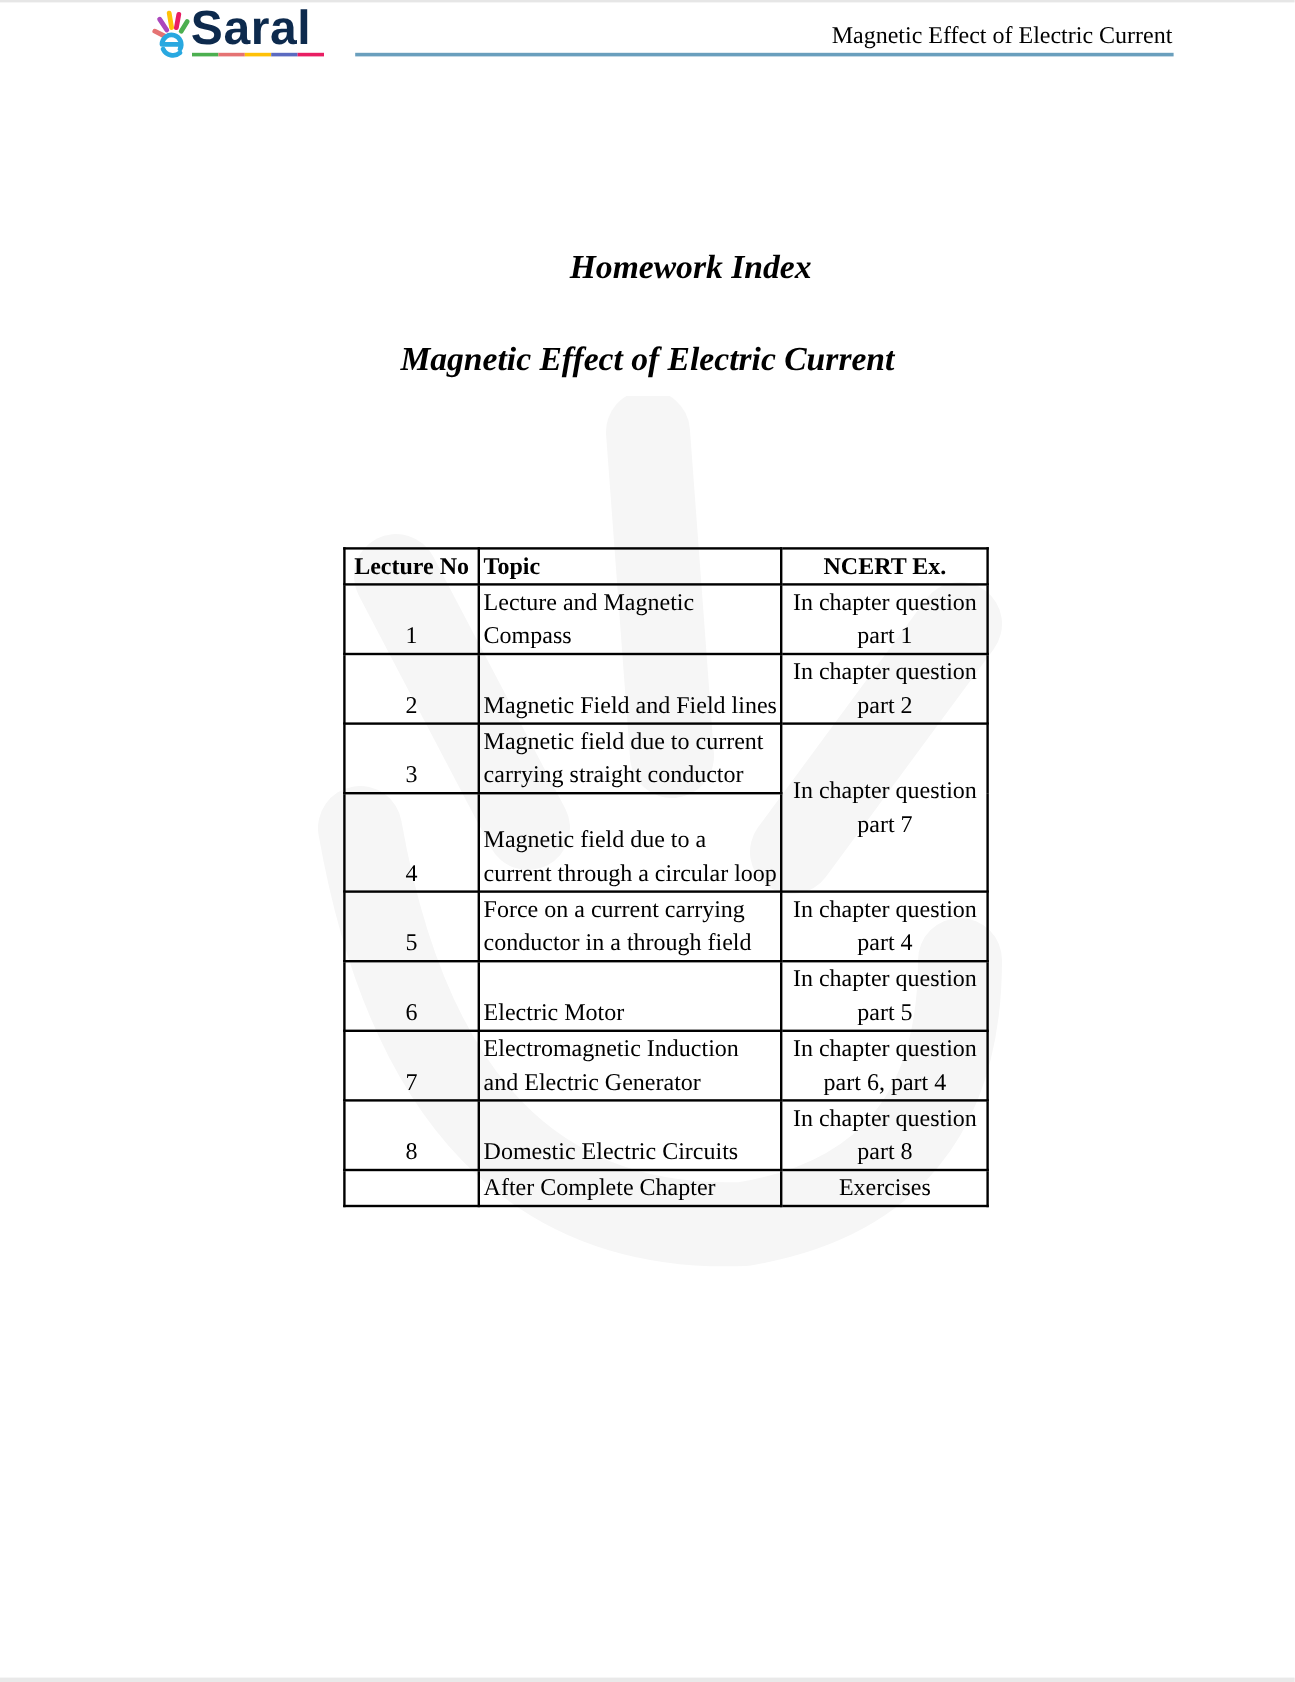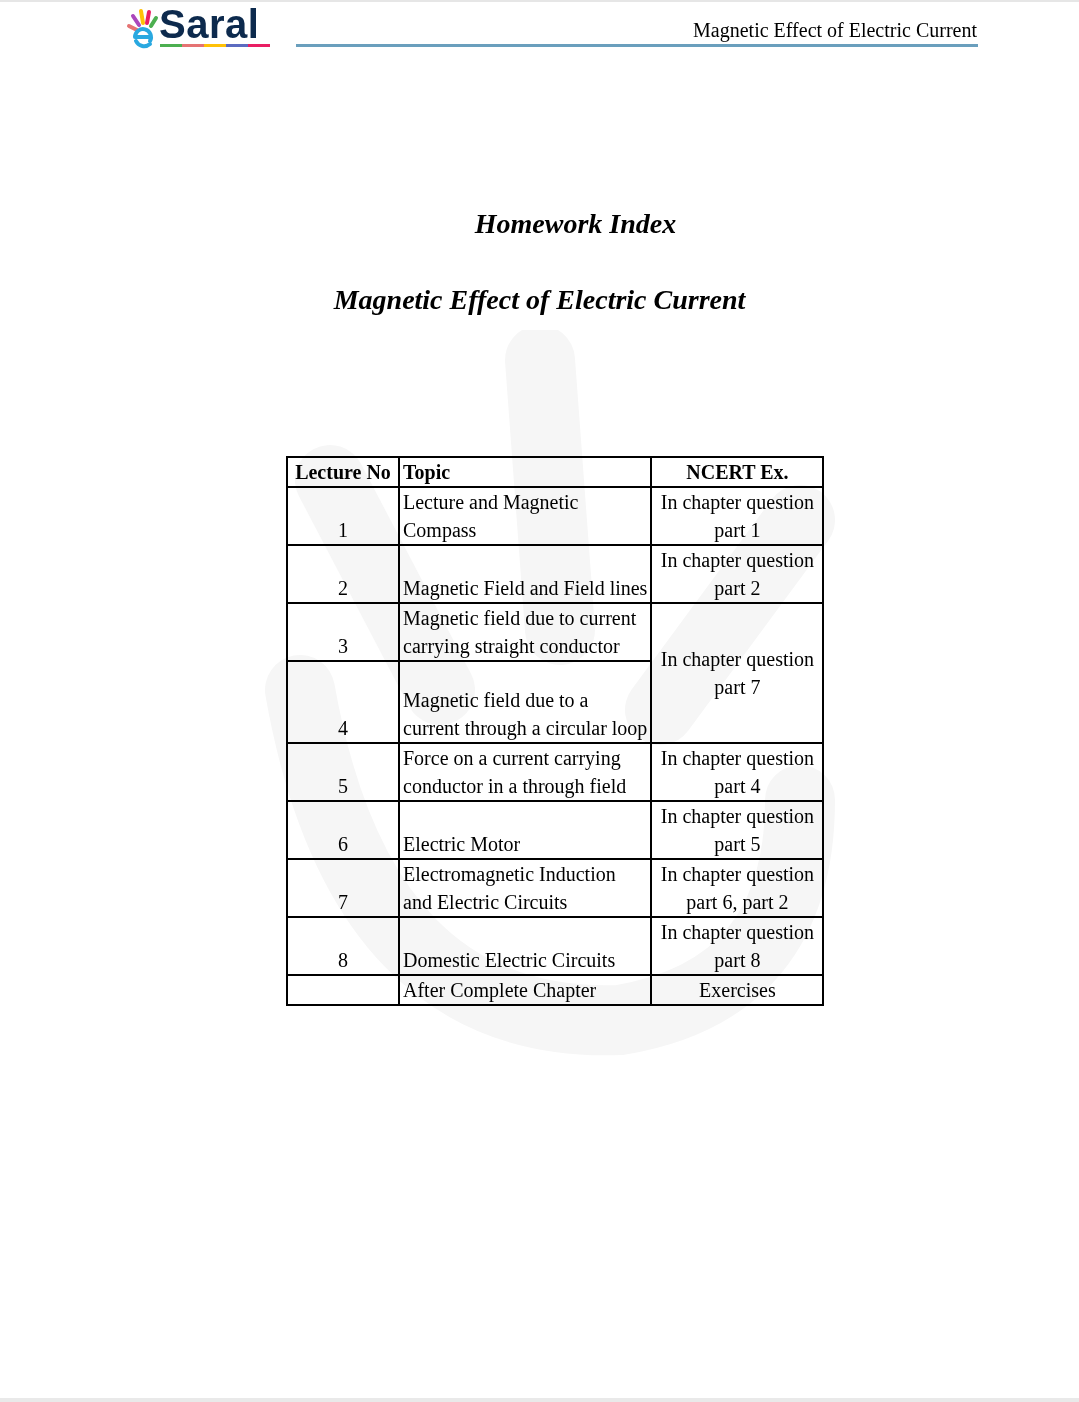--- a/index.html
+++ b/index.html
@@ -96,22 +96,22 @@
     <td class="c-topic">Force on a current carrying conductor in a through field</td>
     <td class="c-ncert">In chapter question part 4</td>
   </tr>
   <tr class="h2">
     <td class="c-no">6</td>
     <td class="c-topic">Electric Motor</td>
     <td class="c-ncert">In chapter question part 5</td>
   </tr>
   <tr class="h2">
     <td class="c-no">7</td>
-    <td class="c-topic">Electromagnetic Induction and Electric Circuits</td>
-    <td class="c-ncert">In chapter question part 6, part 2</td>
+    <td class="c-topic">Electromagnetic Induction and Electric Generator</td>
+    <td class="c-ncert">In chapter question part 6, part 4</td>
   </tr>
   <tr class="h2">
     <td class="c-no">8</td>
     <td class="c-topic">Domestic Electric Circuits</td>
     <td class="c-ncert">In chapter question part 8</td>
   </tr>
   <tr>
     <td class="c-no"></td>
     <td class="c-topic">After Complete Chapter</td>
     <td class="c-ncert">Exercises</td>

